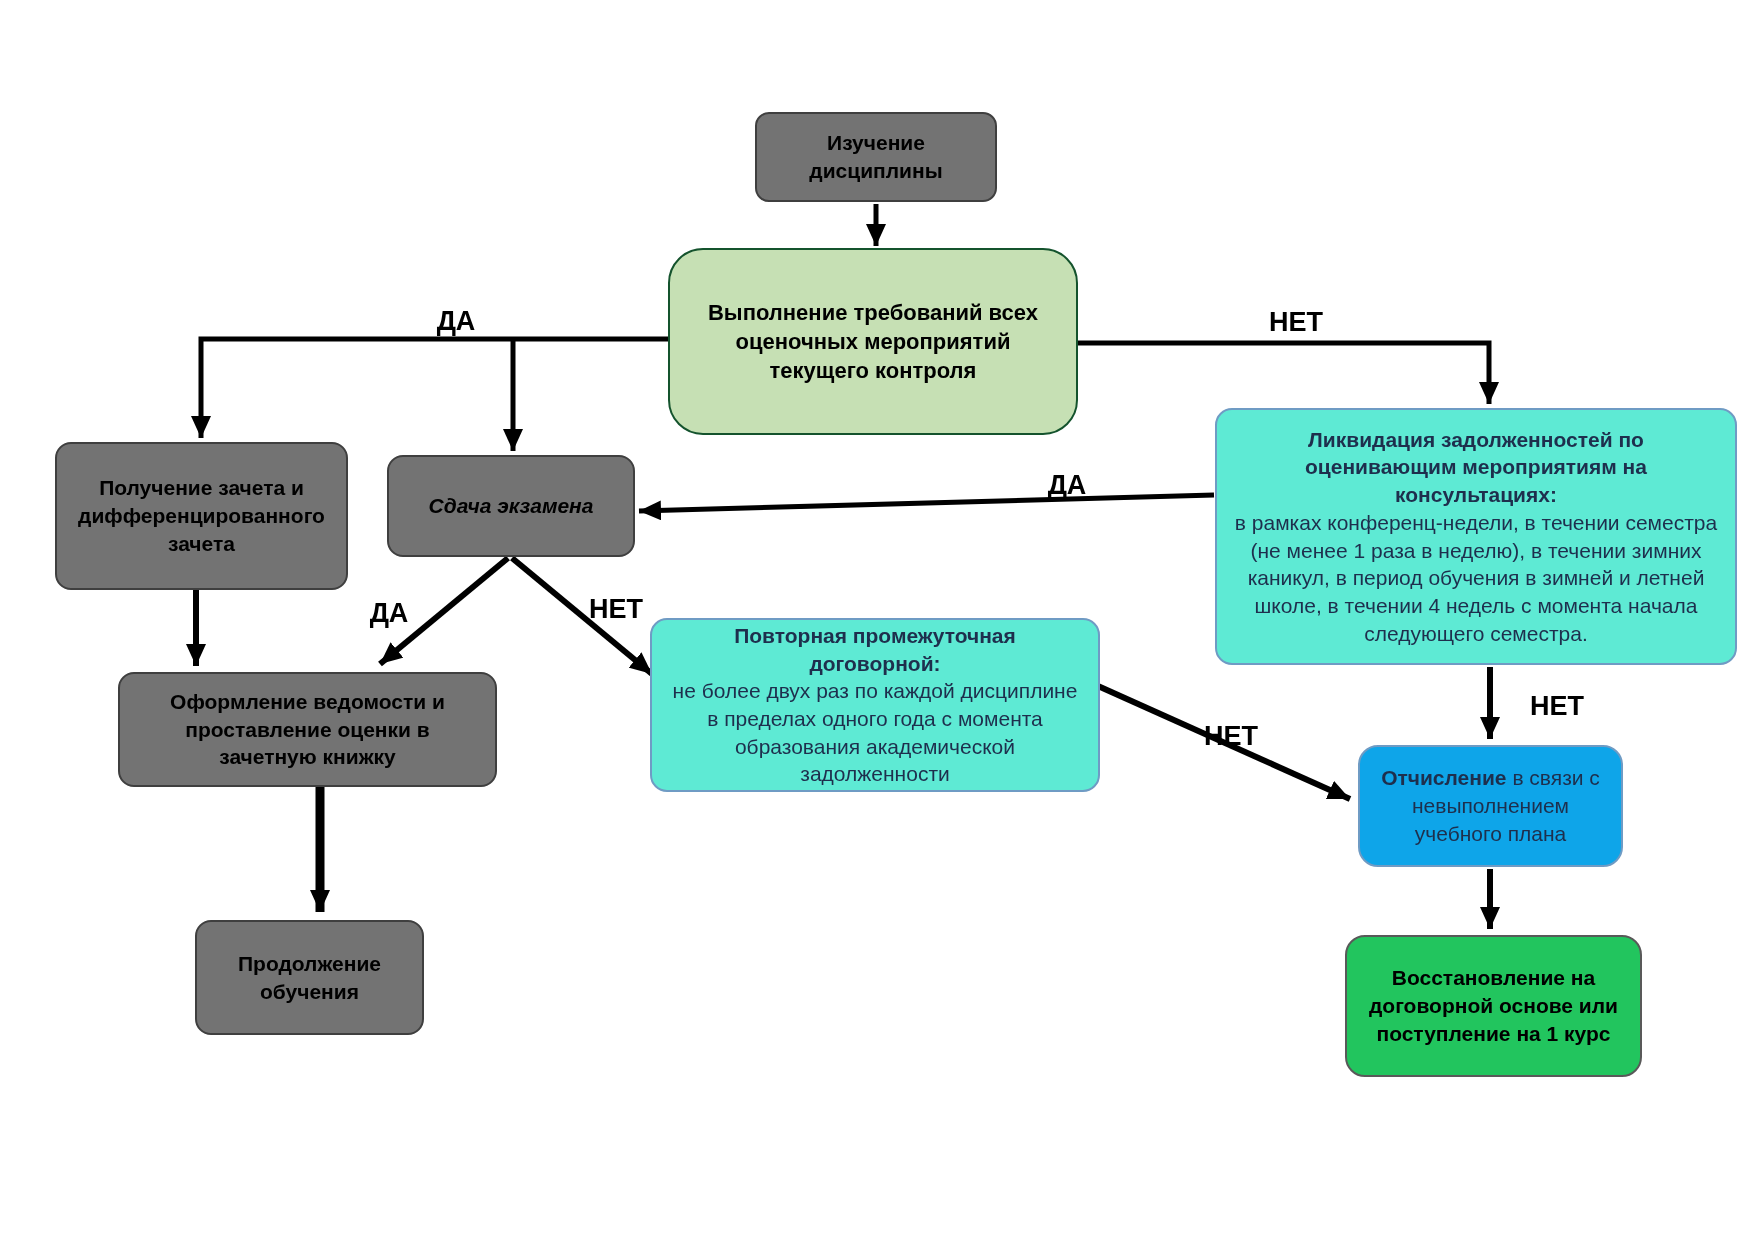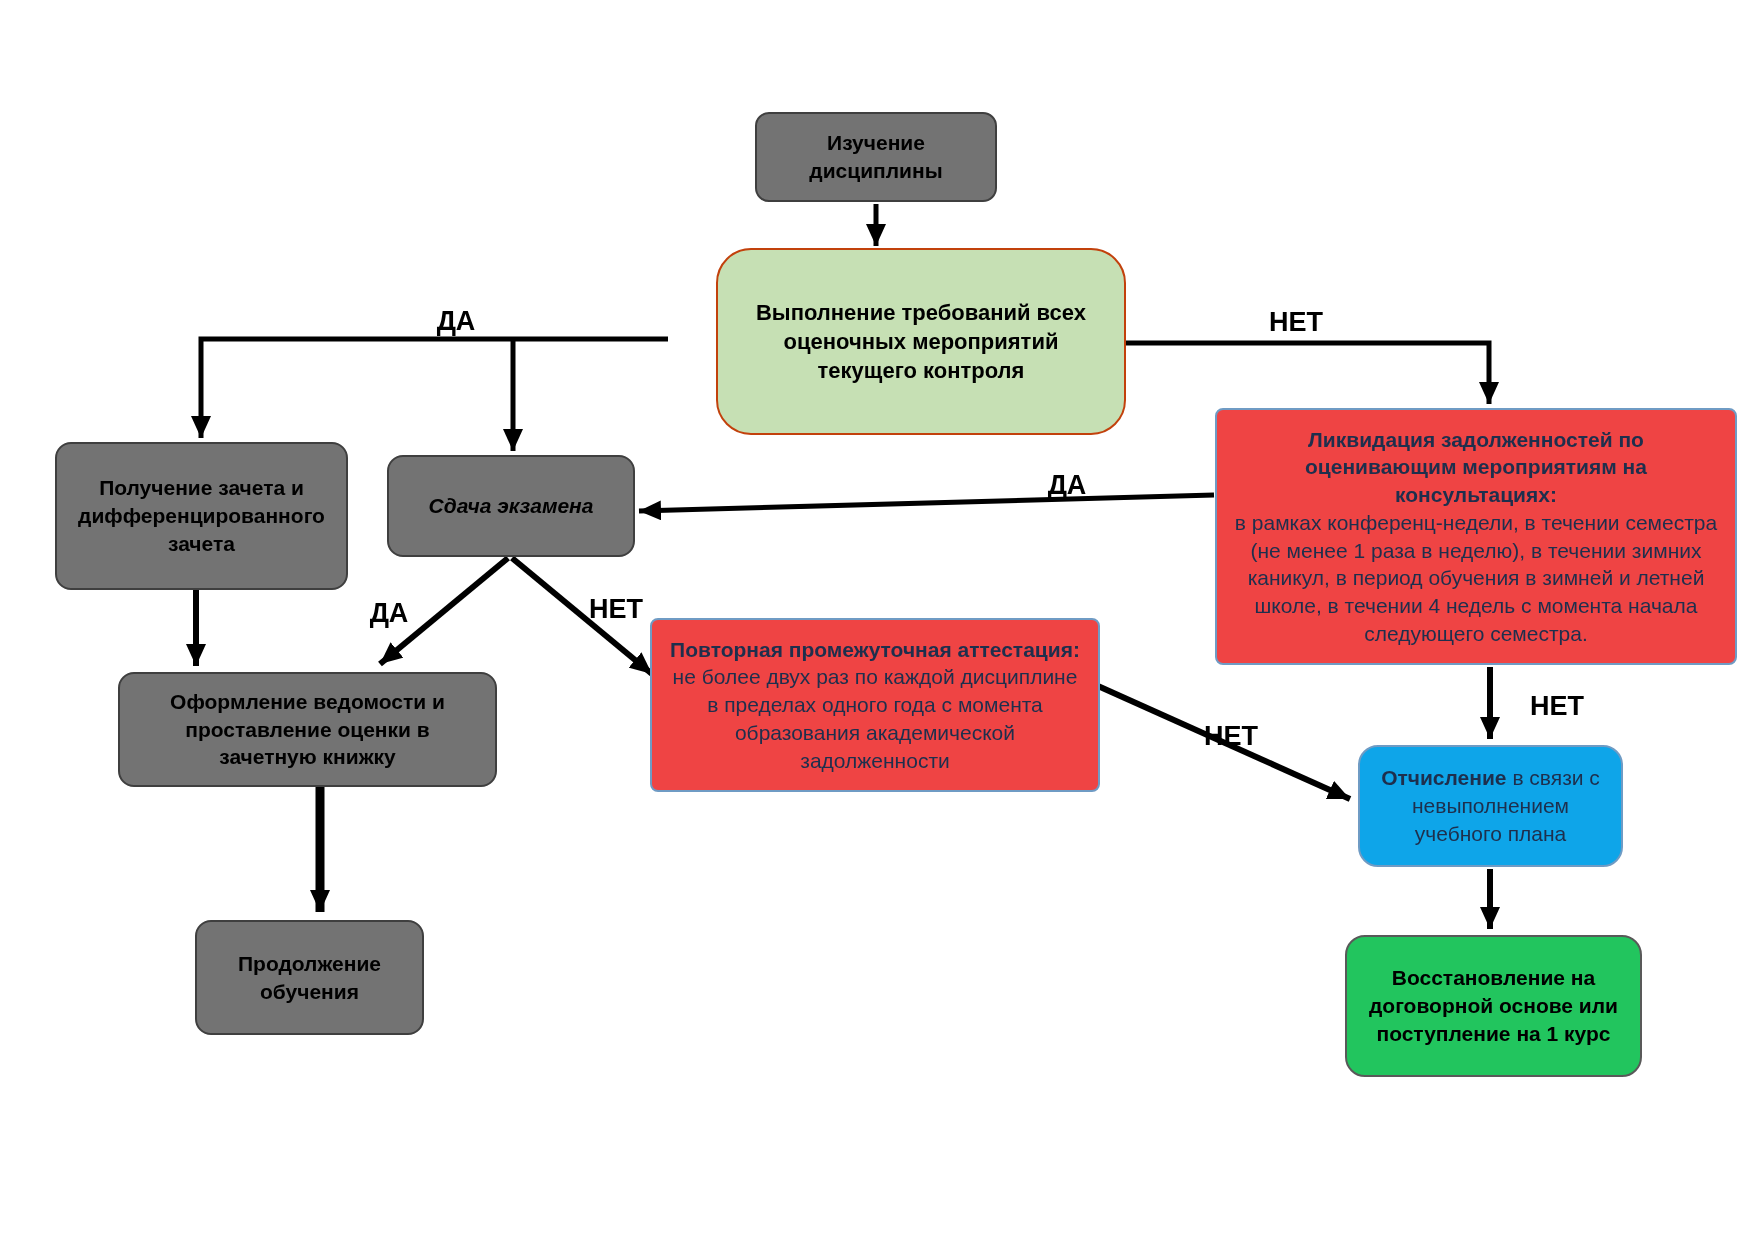--- a/index.html
+++ b/index.html
@@ -18,22 +18,22 @@
     align-items:center;justify-content:center;
     text-align:center;
     font-weight:700;
     font-size:21px;
     line-height:1.32;
     color:#000000;
     padding:8px 14px;
   }
   .node .body{font-weight:400;}
   .gray{background:#737373;border:2.5px solid #3f3f3f;border-radius:16px;}
-  .green{background:#c6e0b4;border:2px solid #c2410c;border-radius:35px;font-size:22px;margin-left:48px;}
-  .blue{background:#ef4444;border:2.5px solid #6f9bc4;border-radius:8px;color:#1e2f4d;}
+  .green{background:#c6e0b4;border:2px solid #14532d;border-radius:35px;font-size:22px;}
+  .blue{background:#5eead4;border:2.5px solid #6f9bc4;border-radius:17px;color:#1e2f4d;}
   .grayblue{background:#0ea5e9;border:2.5px solid #6f9bc4;border-radius:20px;color:#1e2f4d;}
   .white{background:#22c55e;border:2.5px solid #595959;border-radius:20px;}
   .elabel{
     position:absolute;
     transform:translate(-50%,-50%);
     font-weight:700;
     font-size:27px;
     color:#000000;
     white-space:nowrap;
   }
@@ -83,21 +83,21 @@
   <div class="node blue" style="left:1215px;top:408px;width:522px;height:257px;">
     <div>Ликвидация задолженностей по оценивающим мероприятиям на консультациях:</div>
     <div class="body">в рамках конференц-недели, в течении семестра (не менее 1 раза в неделю), в течении зимних каникул, в период обучения в зимней и летней школе, в течении 4 недель с момента начала следующего семестра.</div>
   </div>
 
   <div class="node gray" style="left:118px;top:672px;width:379px;height:115px;">
     <span>Оформление ведомости и проставление оценки в зачетную книжку</span>
   </div>
 
   <div class="node blue" style="left:650px;top:618px;width:450px;height:174px;">
-    <div>Повторная промежуточная аттестация:</div>
+    <div>Повторная промежуточная договорной:</div>
     <div class="body">не более двух раз по каждой дисциплине в пределах одного года с момента образования академической задолженности</div>
   </div>
 
   <div class="node gray" style="left:195px;top:920px;width:229px;height:115px;">
     <span>Продолжение обучения</span>
   </div>
 
   <div class="node grayblue" style="left:1358px;top:745px;width:265px;height:122px;">
     <span><span>Отчисление</span><span class="body"> в связи с невыполнением учебного плана</span></span>
   </div>

